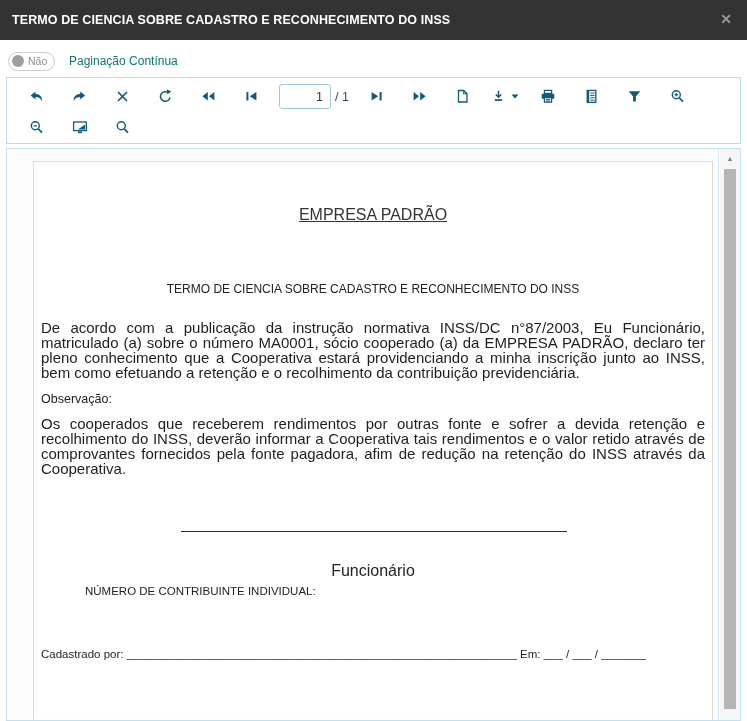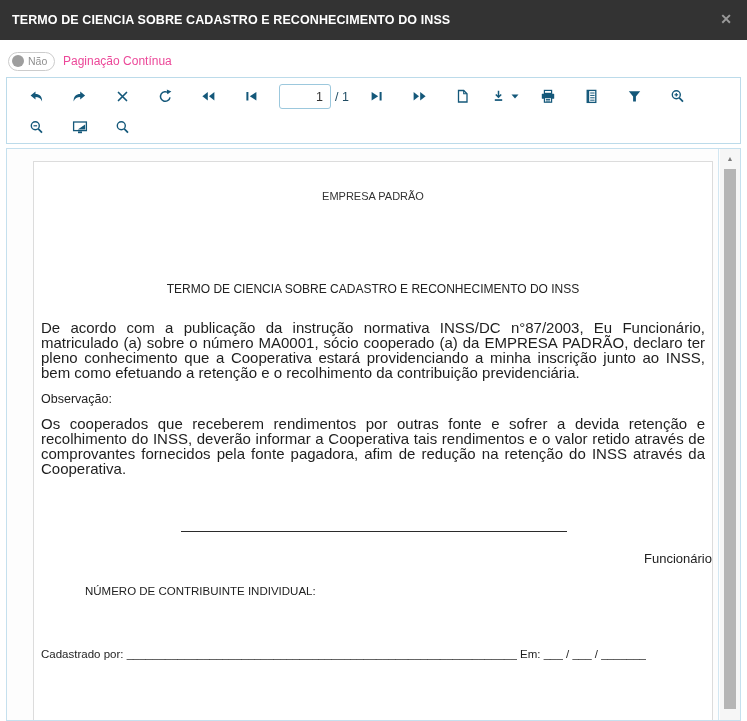--- a/index.html
+++ b/index.html
@@ -7,26 +7,26 @@
               font-family:"Liberation Sans", sans-serif; }
 
   
   .hdr { position:absolute; left:0; top:0; width:747px; height:40px; background:#333333;
          display:flex; align-items:center; }
   .hdr-title { color:#ffffff; font-size:12.5px; font-weight:bold; padding-left:12px; letter-spacing:.1px; }
   .hdr-close { position:absolute; right:15px; top:12px; color:#9a9a9a; font-size:14px;
                font-weight:bold; cursor:pointer; line-height:1; }
 
   
-  .toggle-row { position:absolute; left:8px; top:51px; height:20px; display:flex; align-items:center; gap:8px; }
+  .toggle-row { position:absolute; left:8px; top:51px; height:20px; display:flex; align-items:center; gap:14px; }
   .pill { width:47px; height:19px; border:1px solid #cccccc; border-radius:10px; background:#fff;
           display:flex; align-items:center; cursor:pointer; }
   .knob { width:12px; height:12px; border-radius:50%; background:#9e9e9e; margin-left:3px; }
   .pill-txt { font-size:10.5px; color:#8f8f8f; margin-left:4px; }
-  .toggle-label { font-size:12px; color:#ec4899; }
+  .toggle-label { font-size:12px; color:#0f766e; }
 
   
   .toolbar { position:absolute; left:6px; top:77px; width:735px; height:67px;
              border:1px solid #bcdbea; background:#fff; padding:3px 8px 0 8px; }
   .tb-row { display:flex; align-items:center; height:31px; }
   .tb-btn { width:43px; height:27px; display:flex; align-items:center; justify-content:center;
             cursor:pointer; flex:0 0 auto; }
   .tb-btn svg { display:block; }
   .pg-group { display:flex; align-items:center; margin:0 6px; }
   .pg-input { width:52px; height:25px; border:1px solid #9cc8dd; border-radius:3px;
@@ -43,29 +43,29 @@
   .sb-up { height:18px; display:flex; align-items:center; justify-content:center;
            color:#7d7d7d; font-size:7px; cursor:pointer; }
   .sb-thumb { position:absolute; left:4px; top:20px; width:12px; height:540px;
               background:#b5b5b5; cursor:pointer; }
 
   
   .page { position:absolute; left:26px; top:12px; width:680px; height:1160px;
           background:#fff; border:1px solid #dcdcdc; color:#222; }
   .page > div { position:absolute; }
   .center { left:0; right:0; text-align:center; }
-  .company   { top:28px;  font-size:11px; color:#333; }
+  .company   { top:44px;  font-size:16px; color:#333;text-decoration:underline; }
   .dateline  { top:83px;  font-size:12px; }
   .doctitle  { top:120px; font-size:12px; }
   .para      { left:7px; right:7px; font-size:15px; line-height:15px; text-align:justify; color:#1e1e1e; }
   .para1     { top:158px; }
   .obs       { top:230px; left:7px; font-size:12.5px; }
   .para2     { top:254px; }
   .sigline   { top:369px; left:147px; width:386px; border-top:1px solid #2b2b2b; height:0; }
-  .siglabel  { top:389px; font-size:13px;text-align:right; }
+  .siglabel  { top:400px; font-size:16px; }
   .contrib   { top:423px; left:7px; font-size:11.5px;padding-left:44px; }
   .registered{ top:450px; left:7px; right:7px; font-size:11.5px; white-space:nowrap; color:#1e1e1e;margin-top:36px; }
 </style>
 </head>
 <body>
 
 <div class="hdr">
   <div class="hdr-title">TERMO DE CIENCIA SOBRE CADASTRO E RECONHECIMENTO DO INSS</div>
   <div class="hdr-close">✕</div>
 </div>

